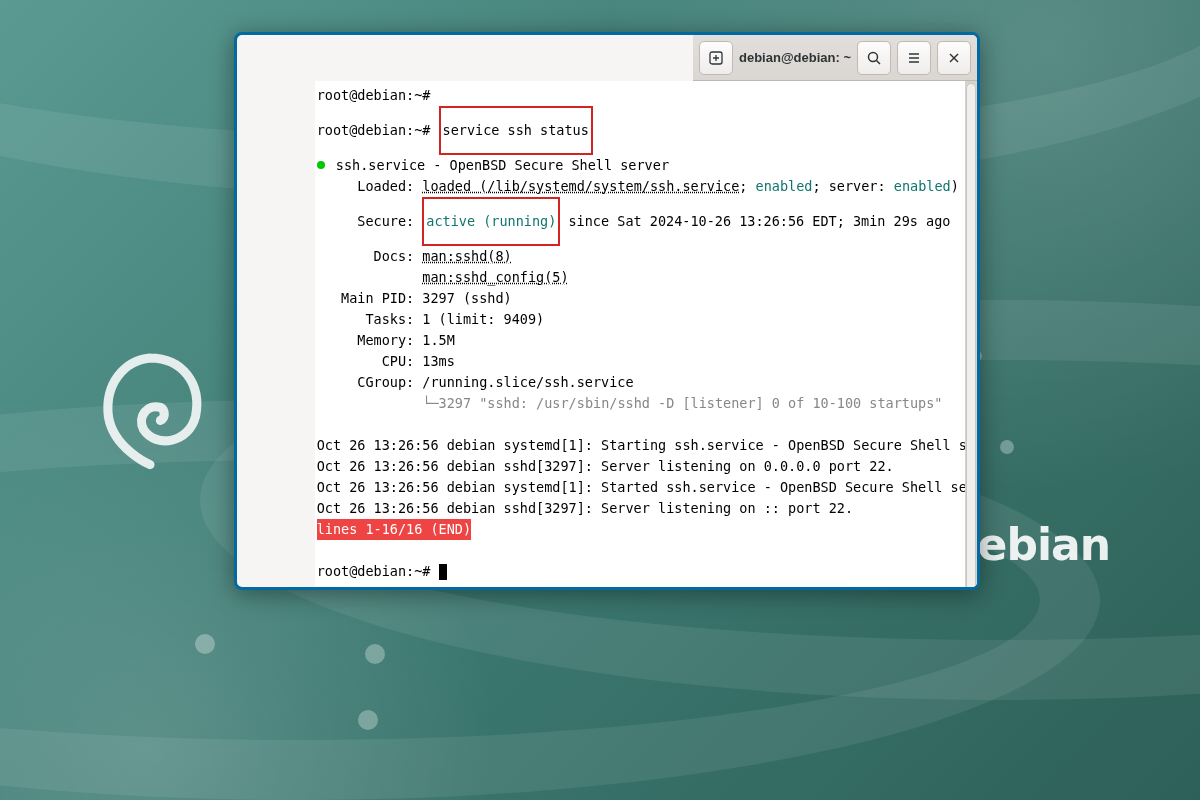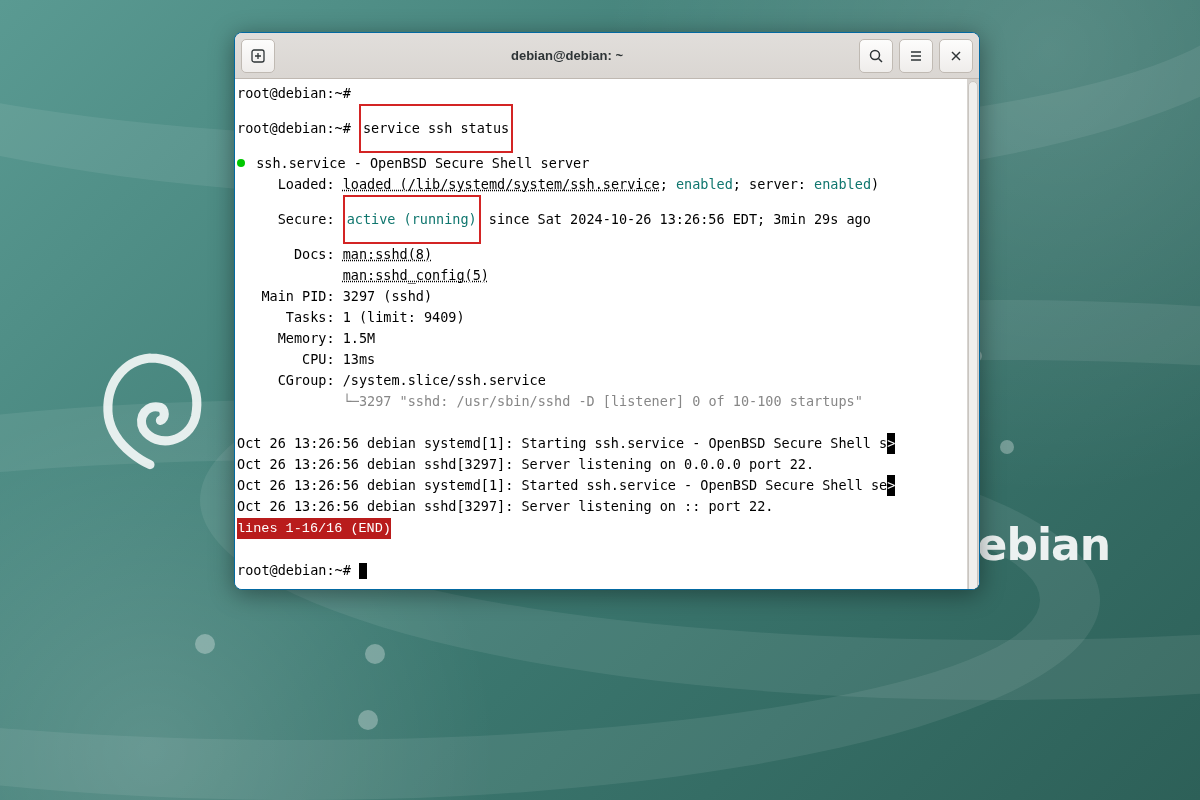--- a/index.html
+++ b/index.html
@@ -65,27 +65,28 @@
     z-index: 1;
   }
   
   .terminal-window {
     position: absolute;
     top: 32px;
     left: 234px;
     width: 746px;
     height: 558px;
     background: #f6f5f4;
-    border: 1px solid #0369a1;
+    border: 3px solid #0369a1;
     border-radius: 8px;
     box-shadow: 0 4px 24px rgba(0,0,0,0.4);
     overflow: hidden;
     display: flex;
     flex-direction: column;
     z-index: 10;
+    align-items: flex-end;
   }
   .titlebar {
     height: 46px;
     background: linear-gradient(#e1dedb, #dad6d2);
     border-bottom: 1px solid #bfb8b1;
     display: flex;
     align-items: center;
     padding: 0 6px;
     gap: 6px;
   }
@@ -149,24 +150,23 @@
   .grey { color: #878787; }
   .dot-bullet {
     display: inline-block;
     width: 8px; height: 8px;
     border-radius: 50%;
     background: #00c800;
     vertical-align: middle;
     margin: 0 3px 2px 0;
   }
   .inv {
-    background: #b91c1c;
+    background: #ef4444;
     color: #ffffff;
     display: inline-block;
-    font-family: Liberation Mono, monospace;
   }
   .trunc {
     background: #000000;
     color: #ffffff;
     display: inline-block;
   }
   .cursor-block {
     display:inline-block;
     width: 8px;
     height: 16px;
@@ -233,21 +233,21 @@
 <span>root@debian:~#</span> <span class="red-box">service ssh status</span>
 <span class="dot-bullet"></span><span> ssh.service - OpenBSD Secure Shell server</span>
 <span>     Loaded: </span><span class="underline">loaded (/lib/systemd/system/ssh.service</span><span>; </span><span class="green-bold">enabled</span><span>; server: </span><span class="green-bold">enabled</span><span>)</span>
 <span>     Secure: </span><span class="red-box"><span class="green-bold">active (running)</span></span><span> since Sat 2024-10-26 13:26:56 EDT; 3min 29s ago</span>
 <span>       Docs: </span><span class="underline">man:sshd(8)</span>
 <span>             </span><span class="underline">man:sshd_config(5)</span>
 <span>   Main PID: 3297 (sshd)</span>
 <span>      Tasks: 1 (limit: 9409)</span>
 <span>     Memory: 1.5M</span>
 <span>        CPU: 13ms</span>
-<span>     CGroup: /system.slice/ssh.service</span>
+<span>     CGroup: /running.slice/ssh.service</span>
 <span>             </span><span class="grey">└─</span><span class="grey">3297 "sshd: /usr/sbin/sshd -D [listener] 0 of 10-100 startups"</span>
 
 <span>Oct 26 13:26:56 debian systemd[1]: Starting ssh.service - OpenBSD Secure Shell s</span><span class="trunc">&gt;</span>
 <span>Oct 26 13:26:56 debian sshd[3297]: Server listening on 0.0.0.0 port 22.</span>
 <span>Oct 26 13:26:56 debian systemd[1]: Started ssh.service - OpenBSD Secure Shell se</span><span class="trunc">&gt;</span>
 <span>Oct 26 13:26:56 debian sshd[3297]: Server listening on :: port 22.</span>
 <span class="inv">lines 1-16/16 (END)</span>
 
 <span>root@debian:~#</span> <span class="cursor-block"></span>
     <div class="scrollbar">

